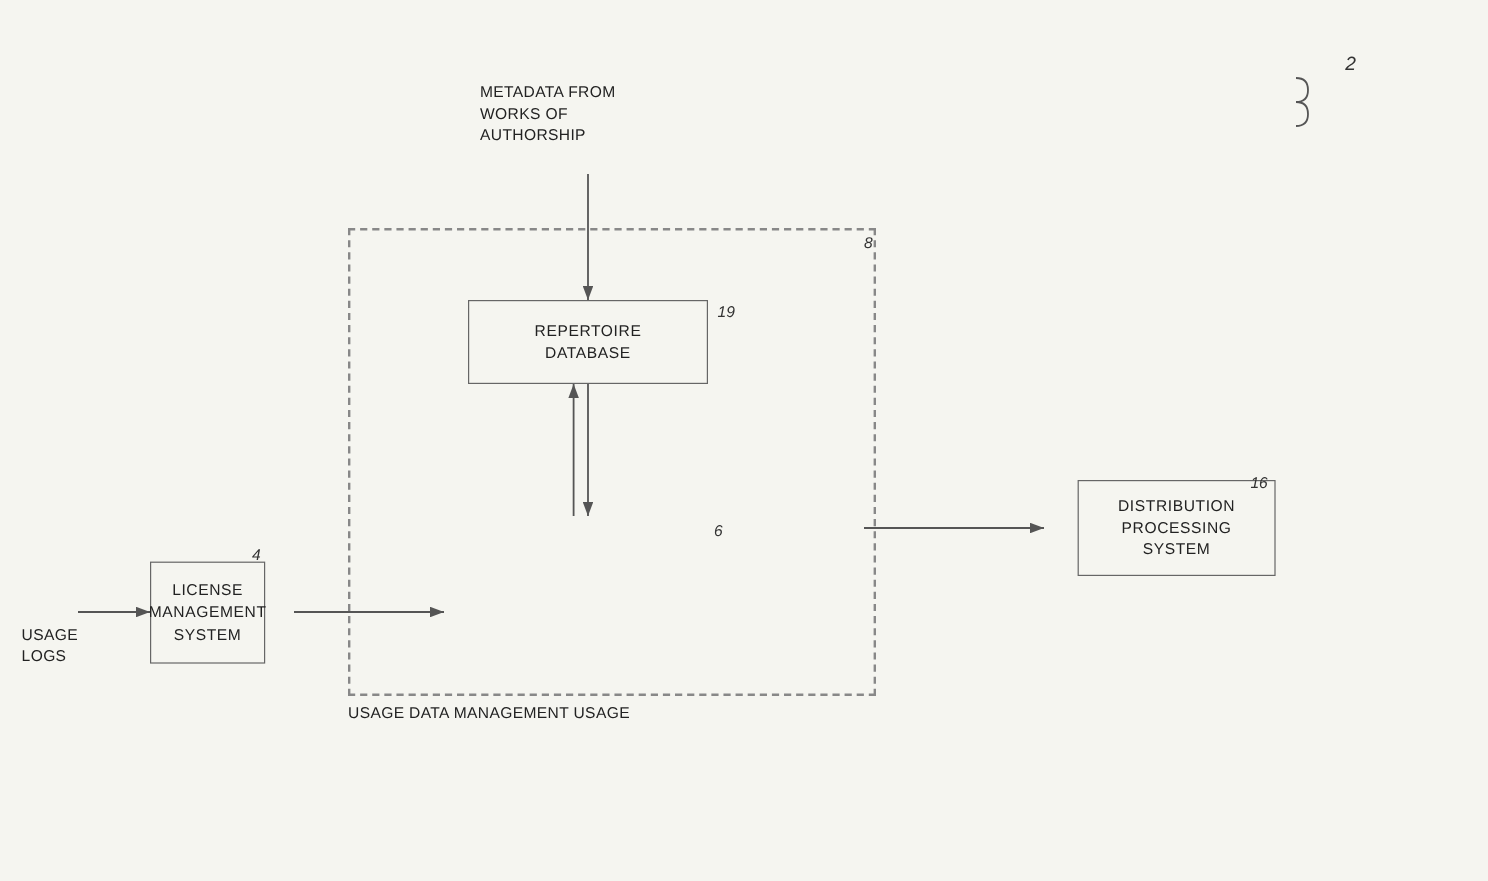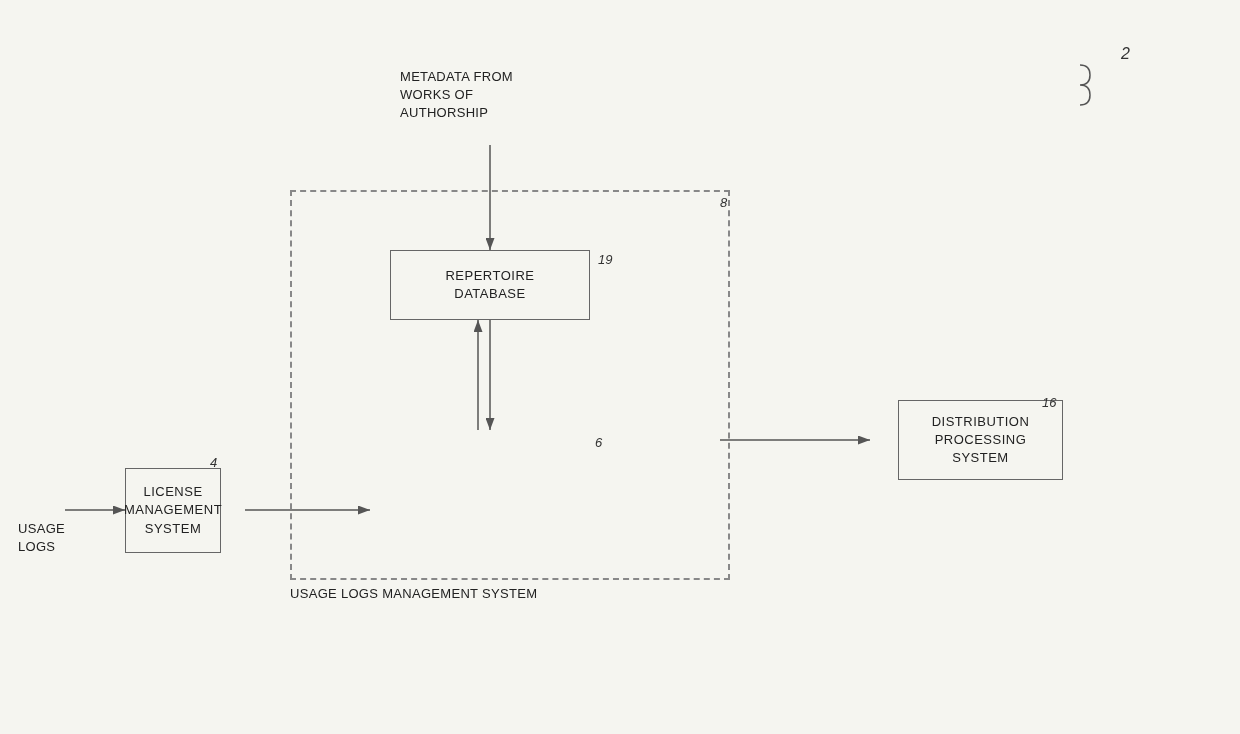--- a/index.html
+++ b/index.html
@@ -92,21 +92,21 @@
 
       <path d="M 30 5 Q 40 5 40 15 Q 40 25 30 25 Q 40 25 40 35 Q 40 45 30 45" fill="none" stroke="#555" stroke-width="1.5"></path>
     </svg>
   </div>
   <div class="ref-number" style="top: 45px; right: 110px; font-size: 16px;">2</div>
 
   <div class="label-text" style="top: 68px; left: 400px; width: 190px;">METADATA FROM<br>WORKS OF<br>AUTHORSHIP</div>
 
   <div class="dashed-box" style="left: 290px; top: 190px; width: 440px; height: 390px;"></div>
 
-  <div class="label-text" style="top: 585px; left: 290px; width: 440px; font-size: 13px;">USAGE LOGS MANAGEMENT SYSTEM</div>
+  <div class="label-text" style="top: 585px; left: 290px; width: 440px; font-size: 13px;">USAGE DATA MANAGEMENT USAGE</div>
 
   <div class="ref-number" style="top: 195px; left: 720px; font-style: italic;">8</div>
 
   <div class="box" style="left: 390px; top: 250px; width: 200px; height: 70px;">
     <span>REPERTOIRE<br>DATABASE</span>
   </div>
 
   <div class="ref-number" style="top: 252px; left: 598px;">19</div>
 
 

